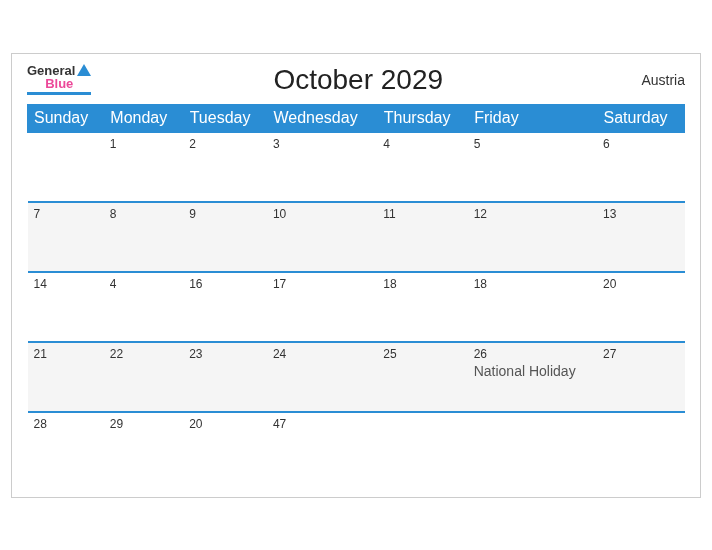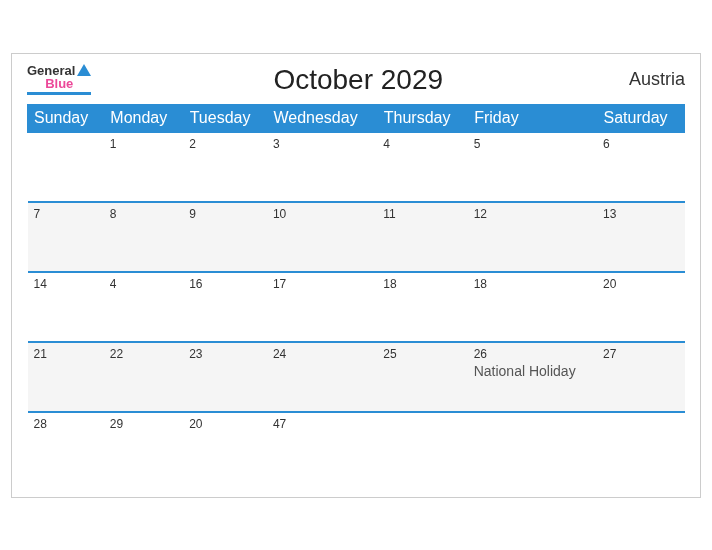--- a/index.html
+++ b/index.html
@@ -59,21 +59,21 @@
       margin-top: 2px;
     }
     .calendar-title {
       font-size: 28px;
       font-weight: normal;
       color: #222;
       text-align: center;
       flex: 1;
     }
     .country-label {
-      font-size: 18px;
+      font-size: 14px;
       color: #333;
       text-align: right;
       min-width: 60px;
     }
     .calendar-grid {
       width: 100%;
       border-collapse: collapse;
     }
     .calendar-grid th {
       background: #2a8dd4;

